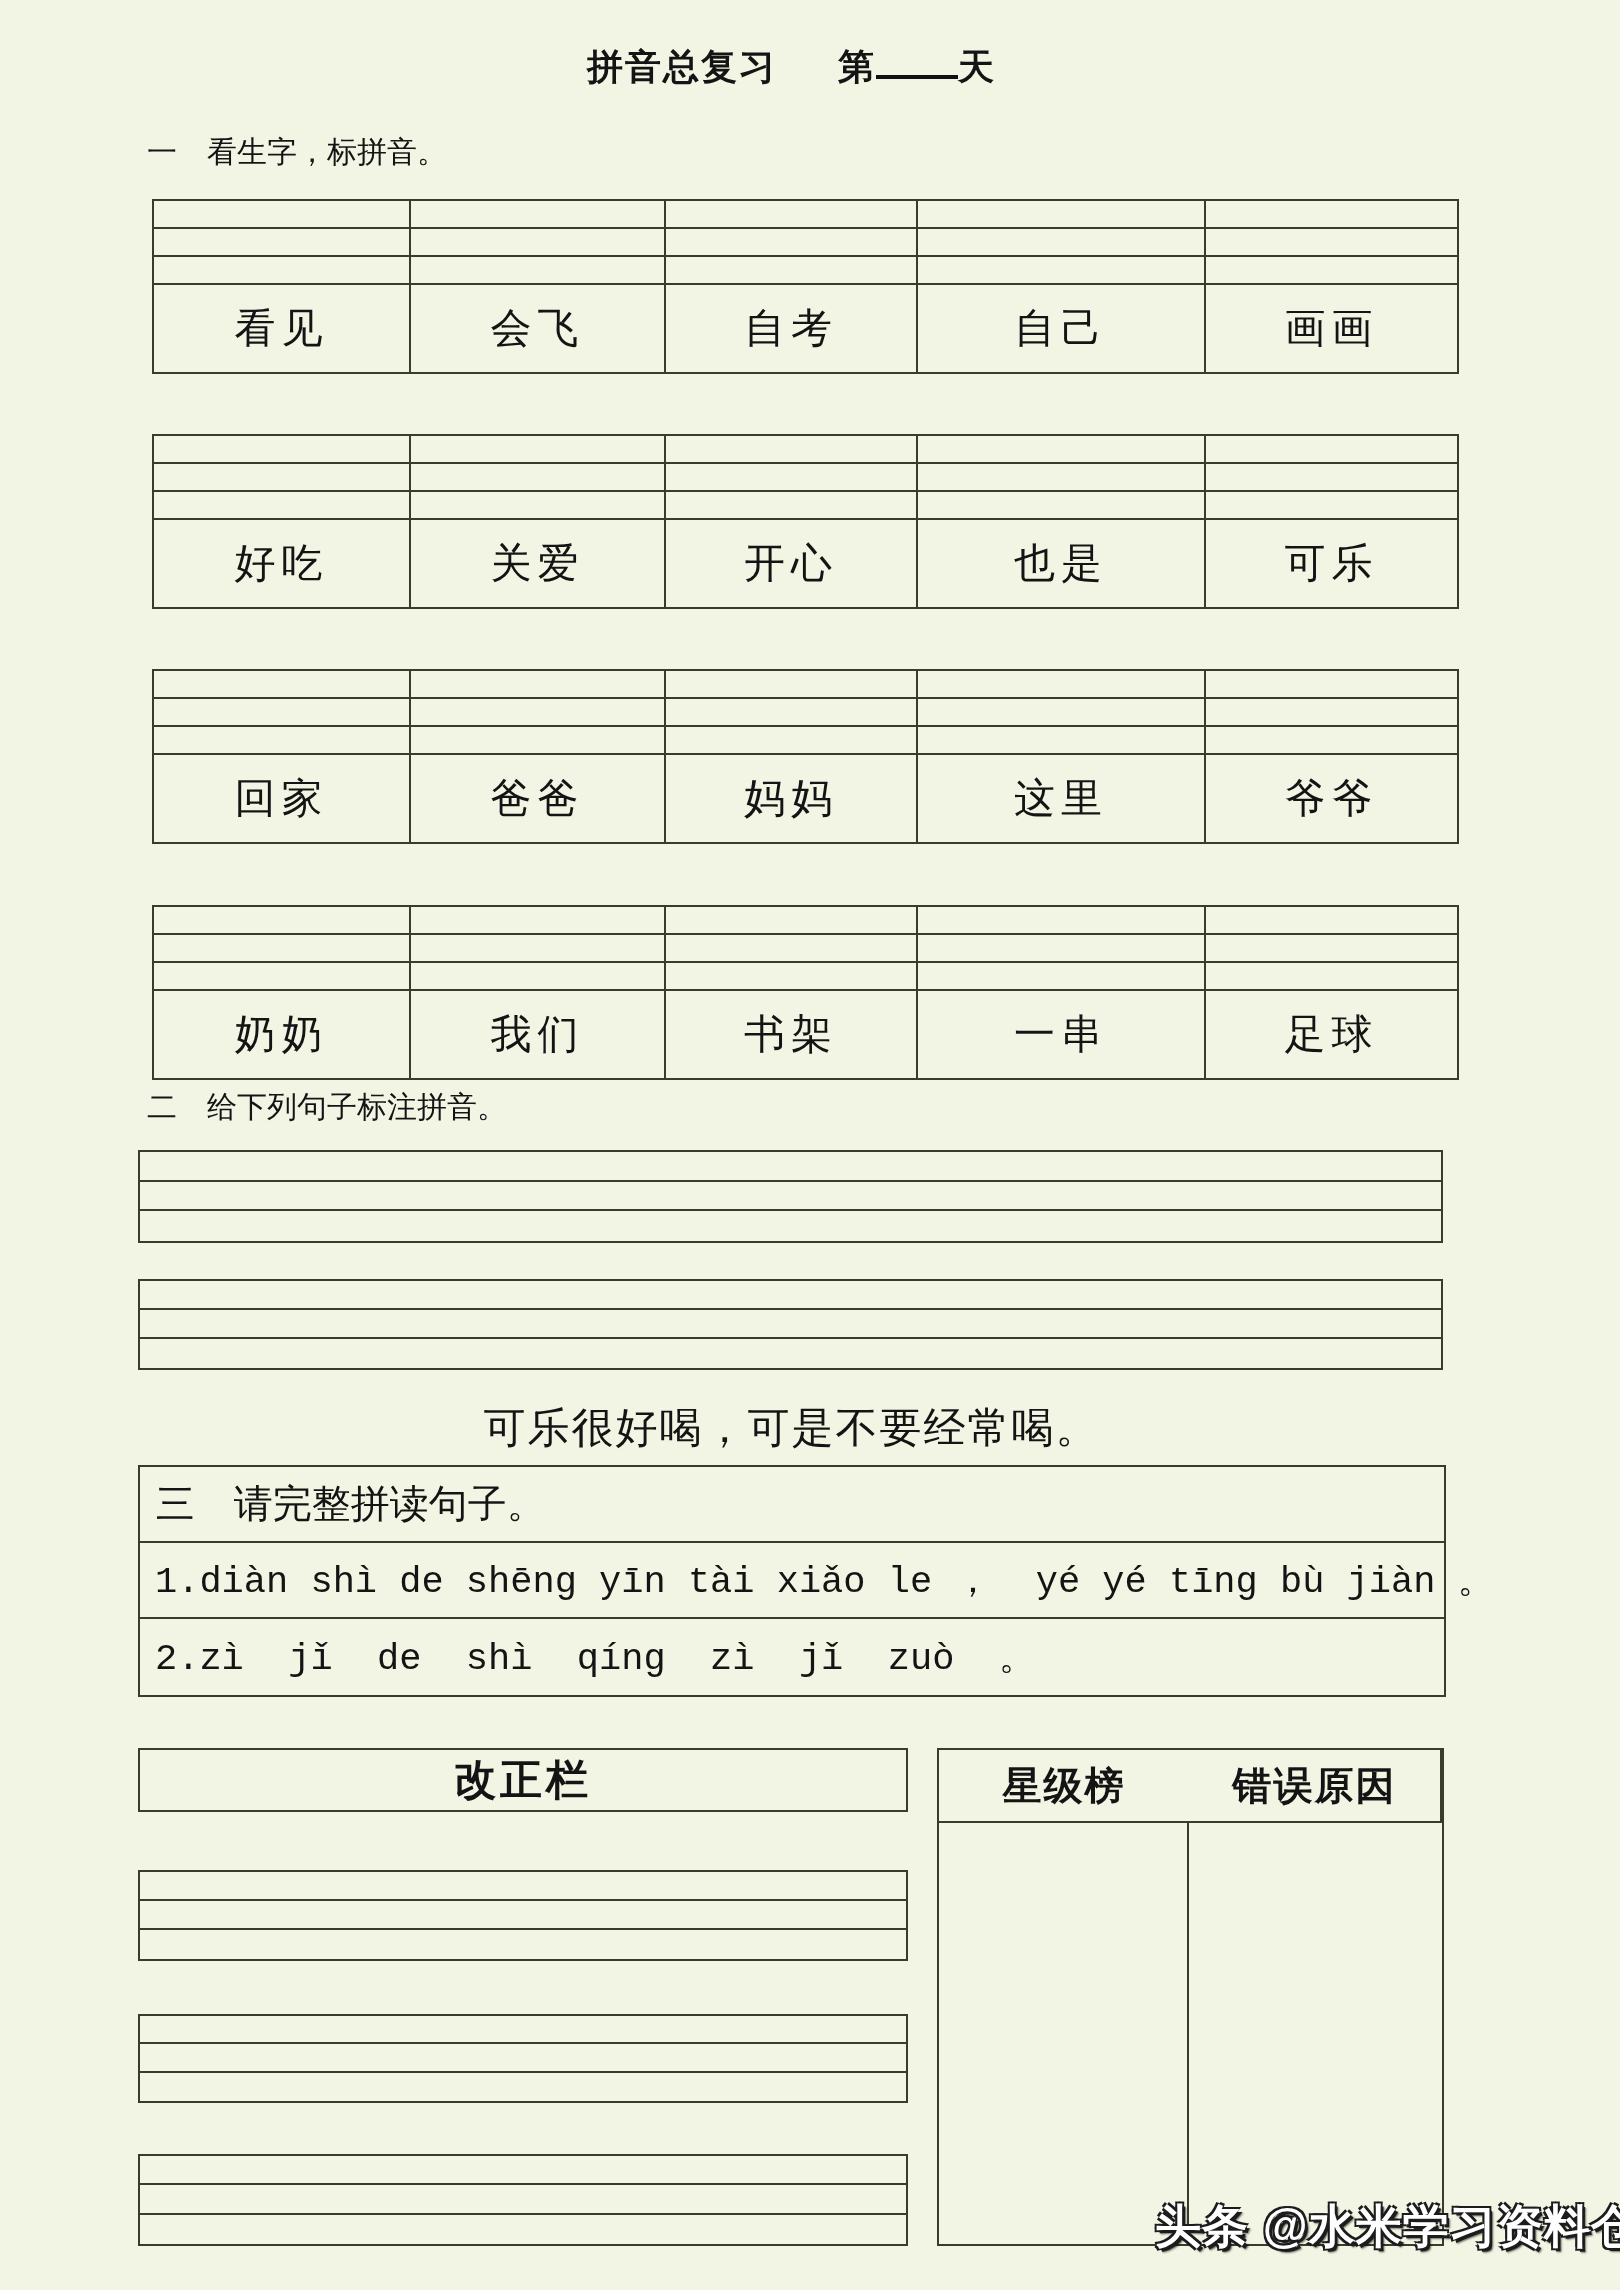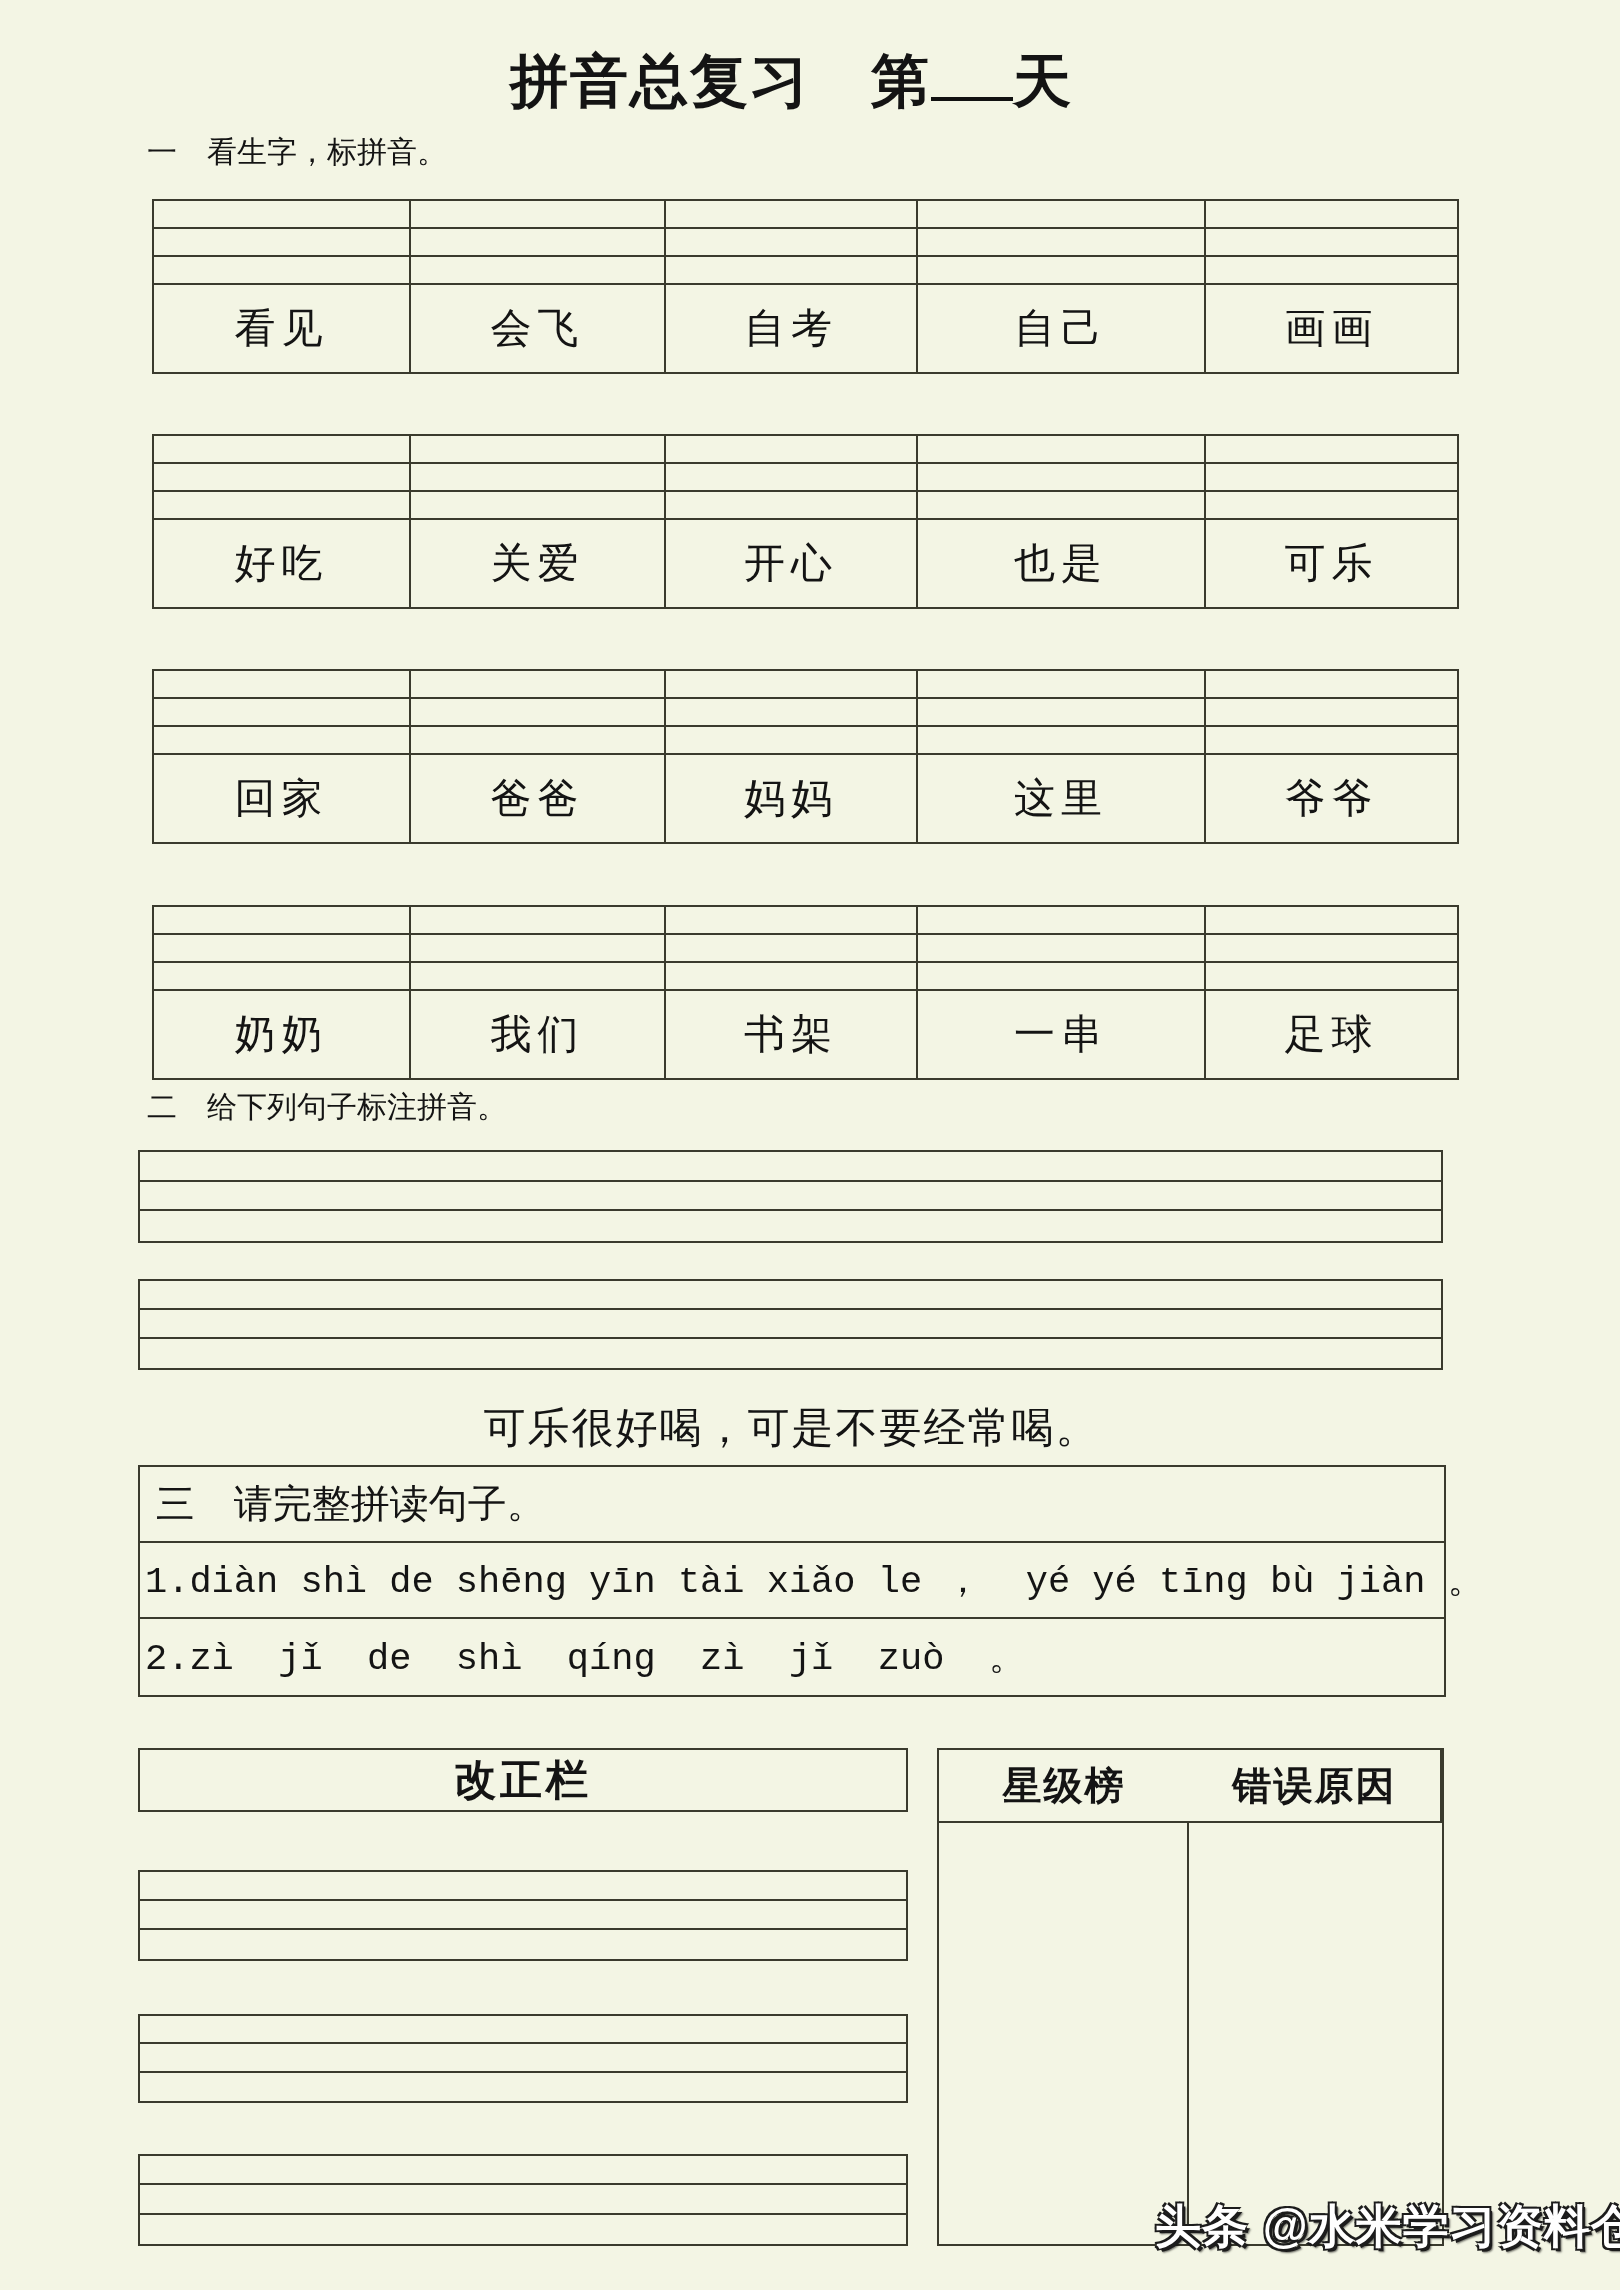--- a/index.html
+++ b/index.html
@@ -12,21 +12,21 @@
   }
   *{box-sizing:border-box;margin:0;padding:0;}
   html,body{background:#e8e8e0;}
   #page{
     position:relative;width:1620px;height:2291px;background:var(--bg);
     color:var(--text);font-family:var(--serif);overflow:hidden;
   }
   
   .title{
     position:absolute;top:43px;left:140px;width:1303px;text-align:center;
-    font-family:var(--sans);font-weight:700;font-size:58px;letter-spacing:2px;
+    font-family:var(--sans);font-weight:700;font-size:36px;letter-spacing:2px;
   }
   .title .day{margin-left:61px;}
   .title .blank{display:inline-block;width:82px;height:0.9em;border-bottom:4.9px solid #111;}
   
   .heading{
     position:absolute;left:147px;font-size:30px;line-height:1.15;
     font-family:var(--serif);white-space:pre;
   }
   
   table.word-table{
@@ -55,21 +55,21 @@
   }
   
   .sec3{
     position:absolute;top:1458px;left:138px;width:1308px;
     border:2.9px solid var(--line);
     margin-top:7px;
   }
   .sec3-row{height:76px;border-bottom:2px solid var(--line);display:flex;align-items:center;}
   .sec3-row:last-child{border-bottom:none;}
   .sec3-row.cn{font-size:39px;padding-left:15.7px;white-space:pre;}
-  .sec3-row.py{font-family:var(--mono);font-size:37px;padding-left:5px;white-space:pre;letter-spacing:0px;}
+  .sec3-row.py{font-family:var(--mono);font-size:37px;padding-left:15px;white-space:pre;letter-spacing:0px;}
   
   .corr-header{
     position:absolute;left:138px;top:1748px;width:770px;height:64px;
     border:2.9px solid var(--line);display:flex;align-items:center;justify-content:center;
     font-size:42px;font-weight:700;letter-spacing:3.9px;
   }
   .score-table{
     position:absolute;left:937px;top:1748px;width:507px;height:498px;
     border:2.9px solid var(--line);
     display:grid;grid-template-columns:250px 1fr;grid-template-rows:73px 1fr;

